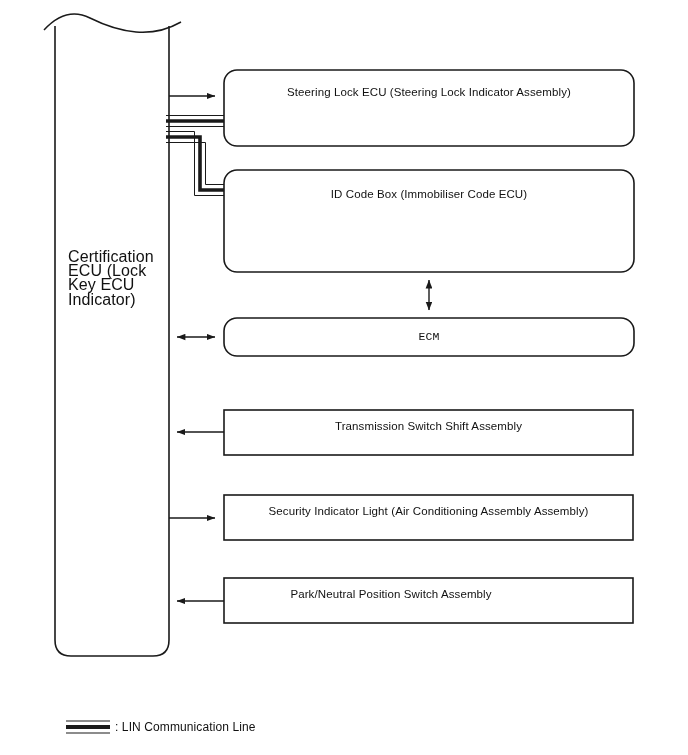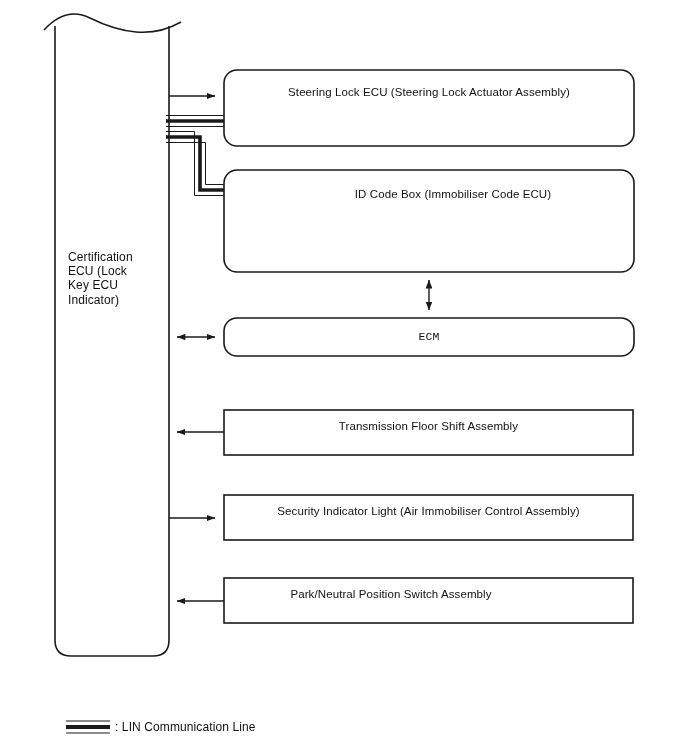--- a/index.html
+++ b/index.html
@@ -30,21 +30,21 @@
     position: absolute;
     font-size: 11.5px;
     line-height: 14px;
     color: #111111;
     text-align: center;
     white-space: nowrap;
     letter-spacing: 0.1px;
   }
   .column-label {
     position: absolute;
-    font-size: 12px;
+    font-size: 16px;
     line-height: 14.2px;
     color: #111111;
     text-align: left;
     width: 96px;
     letter-spacing: 0.1px;
   }
   .legend-text {
     position: absolute;
     font-size: 12px;
     line-height: 14px;
@@ -148,27 +148,27 @@
     </g>
   </svg>
 
   <div class="column-label" style="left:68px; top:250px;">
     <div>Certification</div>
     <div>ECU (Lock</div>
     <div>Key ECU</div>
     <div>Indicator)</div>
   </div>
 
-  <div class="node-label" style="left:224px; top:85px; width:410px;">Steering Lock ECU (Steering Lock Actuator Assembly)</div>
+  <div class="node-label" style="left:224px; top:85px; width:410px;">Steering Lock ECU (Steering Lock Indicator Assembly)</div>
 
-  <div class="node-label" style="left:224px; top:187px; width:410px;padding-left:24px;">ID Code Box (Immobiliser Code ECU)</div>
+  <div class="node-label" style="left:224px; top:187px; width:410px;">ID Code Box (Immobiliser Code ECU)</div>
 
   <div class="node-label" style="left:224px; top:330px; width:410px;font-family:Liberation Mono, monospace;">ECM</div>
 
-  <div class="node-label" style="left:224px; top:419px; width:409px;">Transmission Floor Shift Assembly</div>
+  <div class="node-label" style="left:224px; top:419px; width:409px;">Transmission Switch Shift Assembly</div>
 
-  <div class="node-label" style="left:224px; top:504px; width:409px;">Security Indicator Light (Air Immobiliser Control Assembly)</div>
+  <div class="node-label" style="left:224px; top:504px; width:409px;">Security Indicator Light (Air Conditioning Assembly Assembly)</div>
 
   <div class="node-label" style="left:224px; top:587px; width:334px;">Park/Neutral Position Switch Assembly</div>
 
   <div class="legend-text" style="left:115px; top:720px;">: LIN Communication Line</div>
 
 </div>
 
 </body></html>

